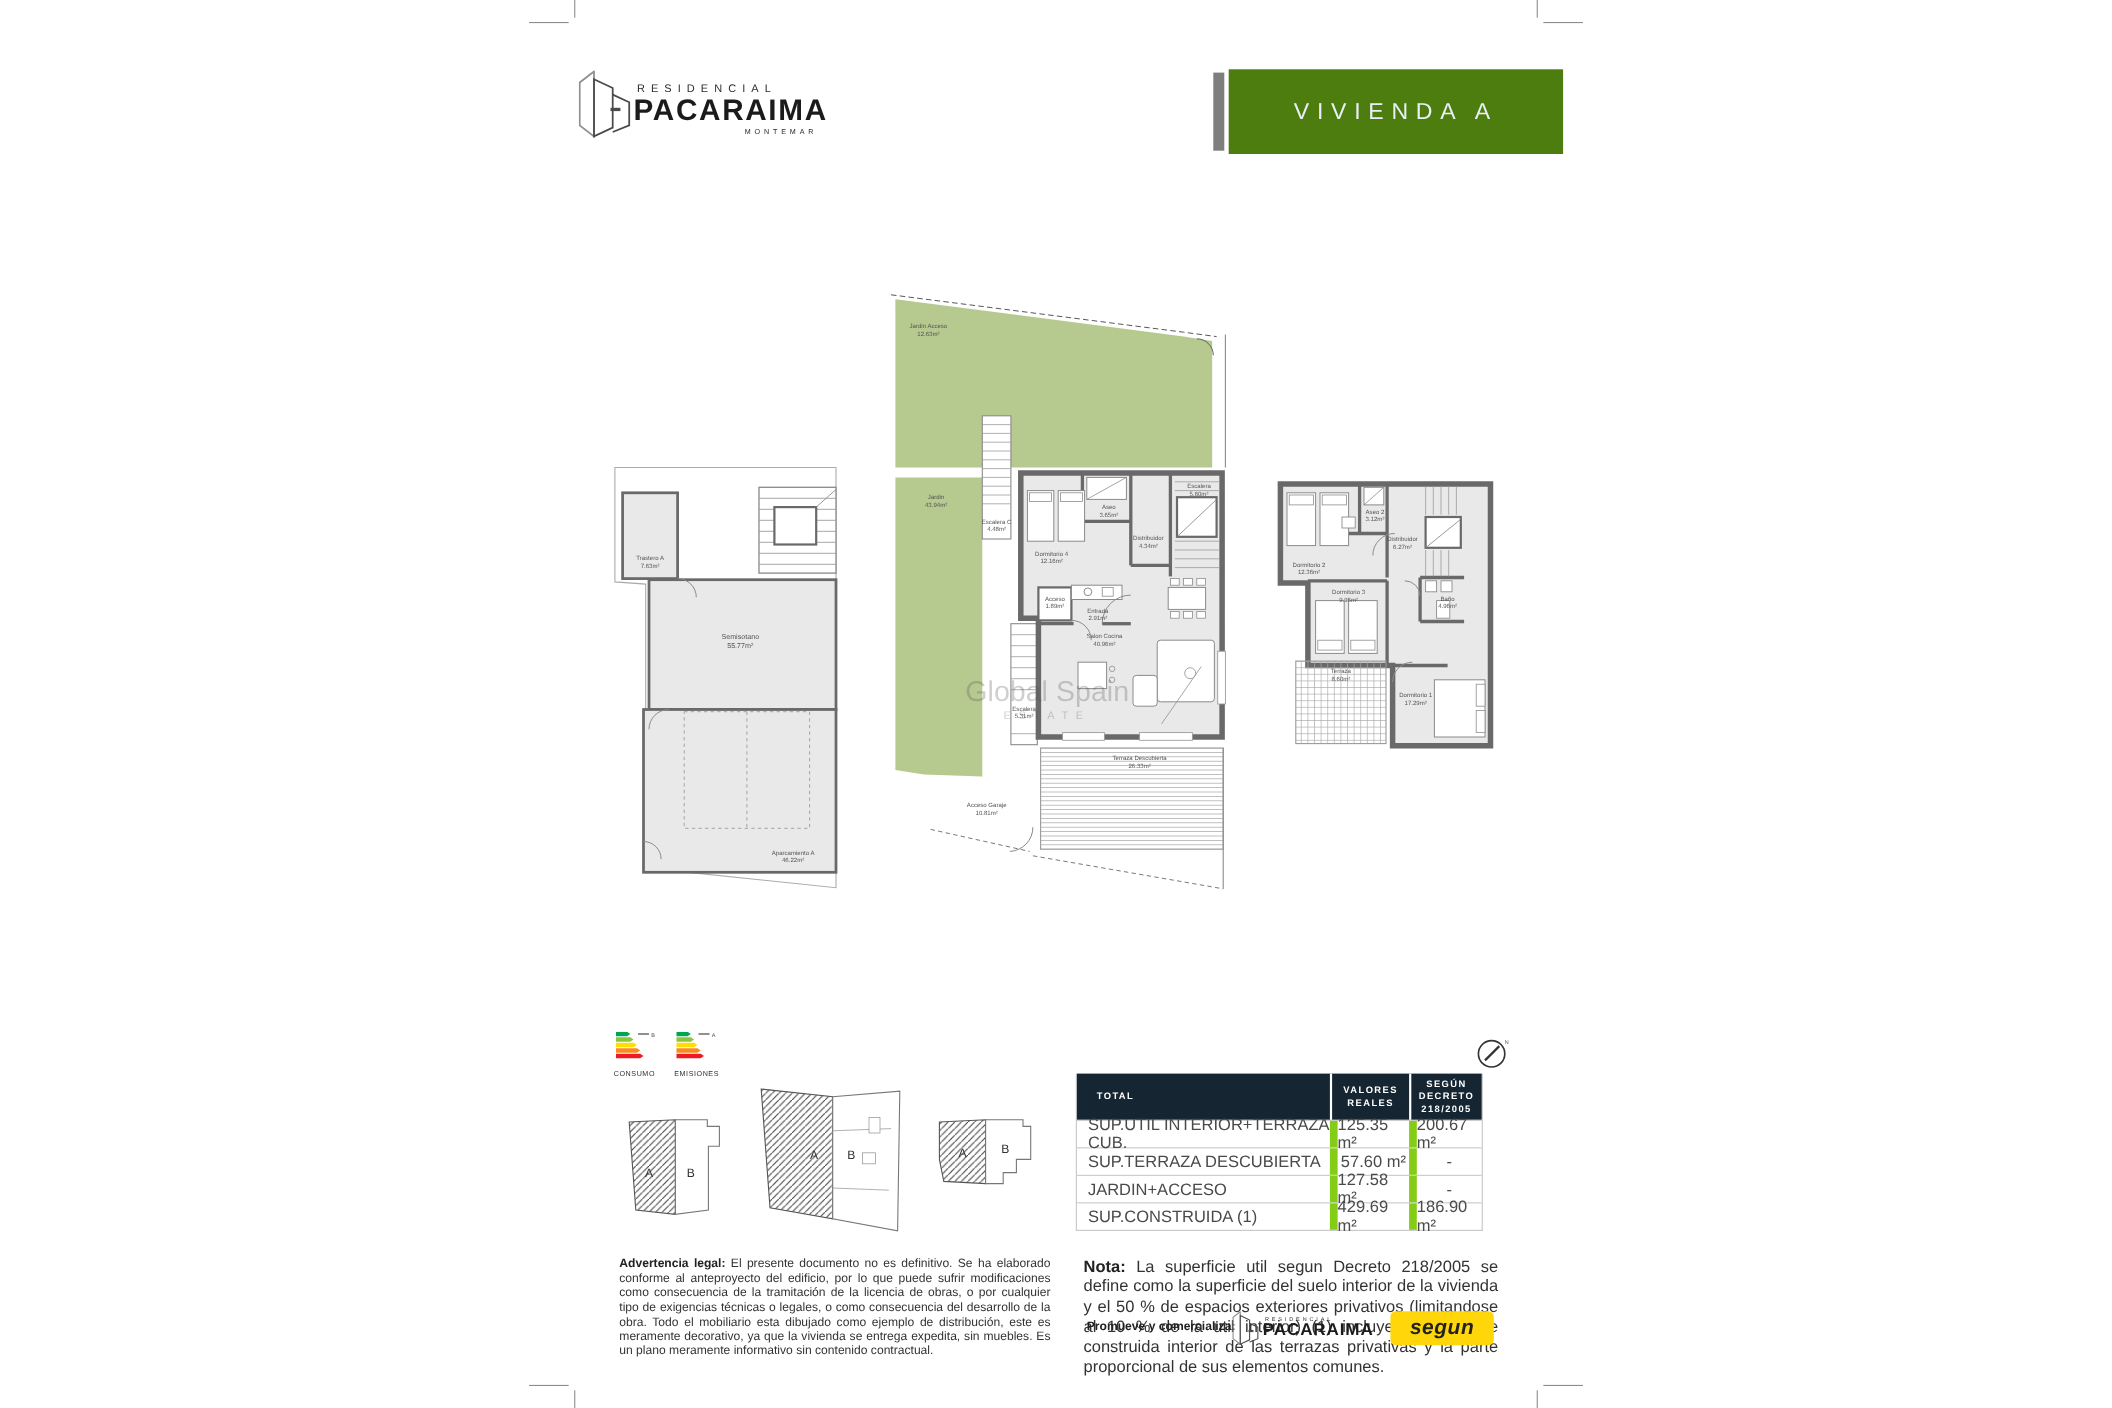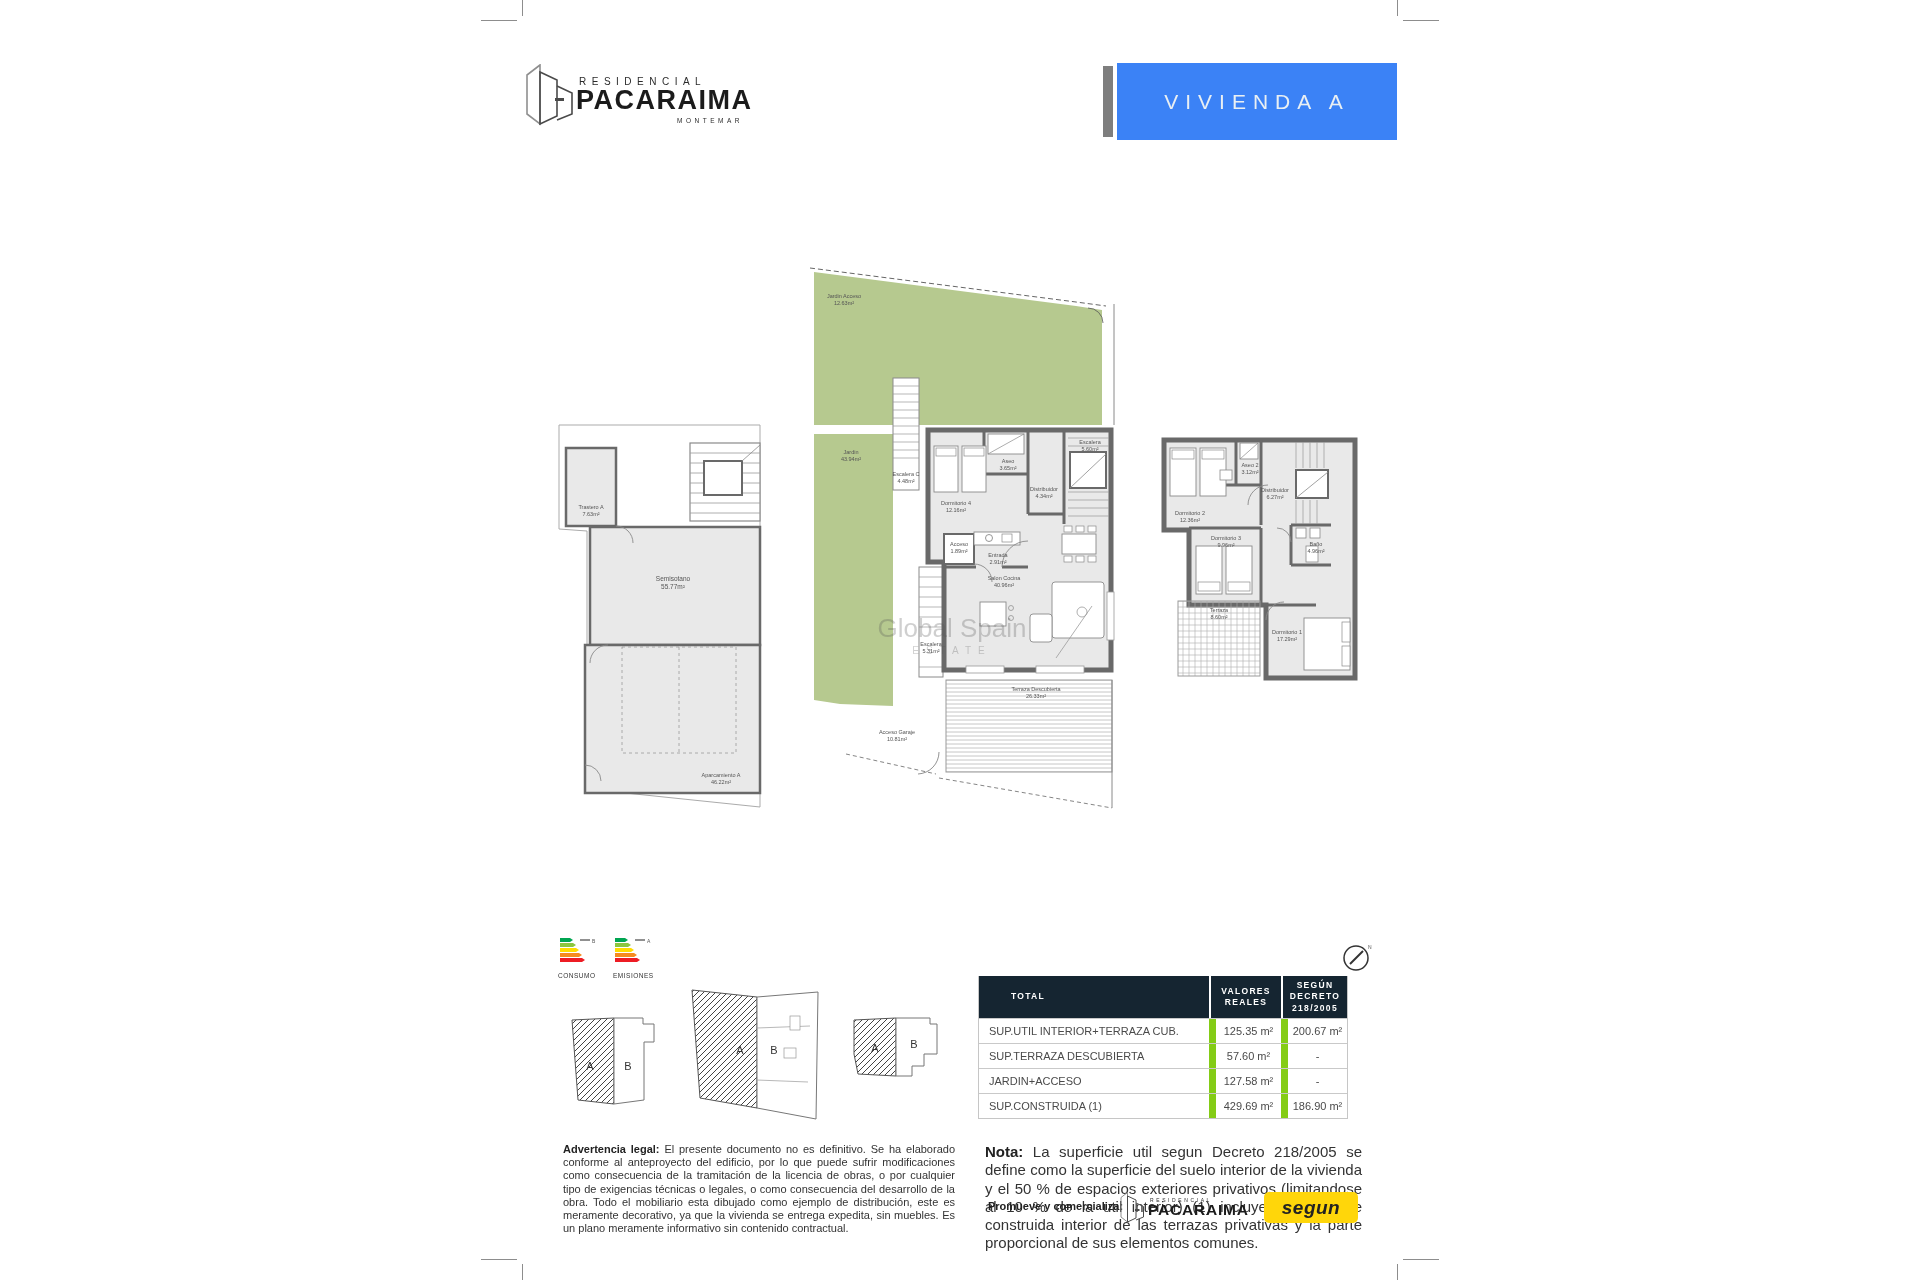--- a/index.html
+++ b/index.html
@@ -7,36 +7,36 @@
        font-family:"Liberation Sans",sans-serif;color:#222;}
   .abs{position:absolute;}
   
   .mark{position:absolute;background:#8d8d8d;}
   
   .brand-residencial{position:absolute;left:579px;top:76px;font-size:10px;letter-spacing:5.5px;color:#2b2b2b;}
   .brand-name{position:absolute;left:576px;top:85px;font-size:27px;font-weight:700;letter-spacing:1.5px;color:#1b1b1b;}
   .brand-sub{position:absolute;left:576px;top:117px;width:167px;text-align:right;font-size:6.5px;letter-spacing:3.5px;color:#2b2b2b;}
   
   .title-bar{position:absolute;left:1103px;top:66px;width:10px;height:71px;background:#7e7e7e;}
-  .title-box{position:absolute;left:1117px;top:63px;width:280px;height:77px;background:#3b82f6;
+  .title-box{position:absolute;left:1117px;top:63px;width:304px;height:77px;background:#4d7c0f;
              display:flex;align-items:center;justify-content:center;}
   .title-box span{color:#e9eff3;font-size:21px;letter-spacing:7px;font-weight:500;}
   
   .energy-item{position:absolute;width:44px;text-align:left;}
   .energy-item .cap{font-size:6.5px;letter-spacing:.5px;color:#333;margin-top:2px;}
   
   .sup-table{position:absolute;left:978px;top:976px;width:368px;border:1px solid #c6c6c6;border-top:none;}
   .t-head{display:grid;grid-template-columns:230px 72px 66px;background:#152531;}
   .t-head .cell{color:#fff;font-size:8.5px;font-weight:700;letter-spacing:1.3px;
                 display:flex;align-items:center;justify-content:center;text-align:center;
                 white-space:pre-line;line-height:1.35;height:42px;}
-  .t-head .cell.first{justify-content:flex-start;padding-left:4px;margin-left:28px;}
+  .t-head .cell.first{justify-content:flex-start;padding-left:18px;}
   .t-head .cell+ .cell{border-left:2px solid #fff;}
   .t-row{display:grid;grid-template-columns:230px 72px 66px;border-top:1px solid #c9c9c9;}
-  .t-row .cell{font-size:11px;color:#4a4a4a;display:flex;align-items:center;height:24px;}
+  .t-row .cell{font-size:15px;color:#4a4a4a;display:flex;align-items:center;height:24px;}
   .t-row .cell.first{padding-left:10px;}
   .t-row .cell.num{justify-content:center;border-left:7px solid #84cc16;}
   
   .legal{position:absolute;left:563px;top:1143px;width:392px;font-size:11px;line-height:1.2;
          text-align:justify;color:#333;}
   .legal b,.nota b{color:#222;}
   .nota{position:absolute;left:985px;top:1143px;width:377px;font-size:15px;line-height:1.22;
         text-align:justify;color:#333;}
   .promueve{position:absolute;left:988px;top:1200px;font-size:11px;font-weight:700;color:#222;}
   .f-brand-res{position:absolute;left:1150px;top:1197px;font-size:5px;letter-spacing:2.6px;color:#2b2b2b;}

